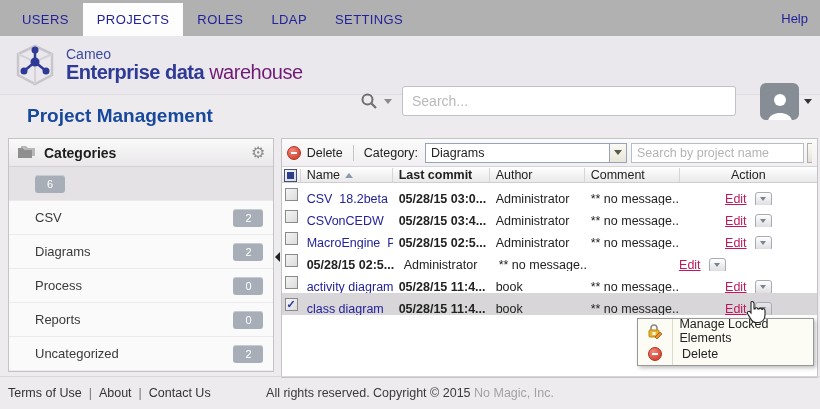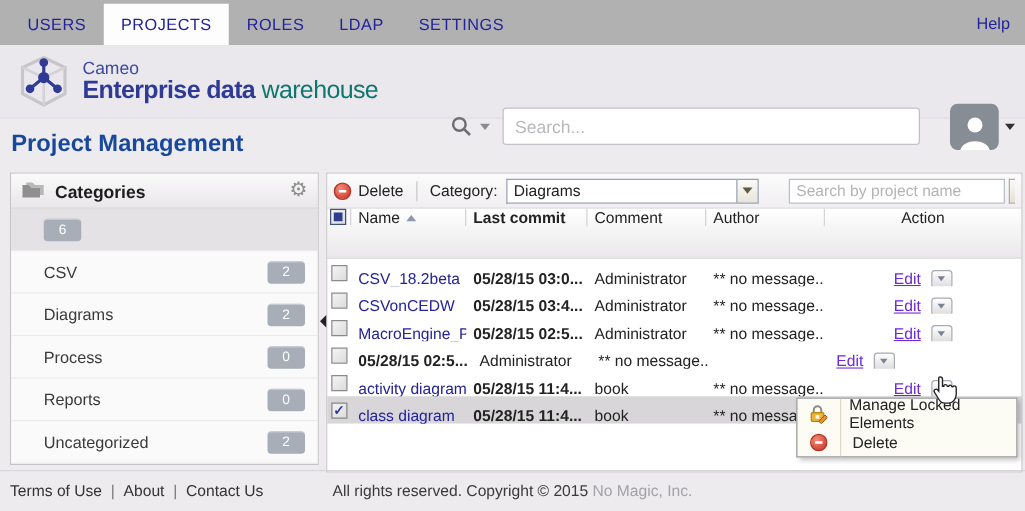--- a/index.html
+++ b/index.html
@@ -35,21 +35,21 @@
     height:59px; background:#eae8ec;
     display:flex; align-items:center; position:relative;
     border-bottom:1px solid #e0dee2;
   }
   .brand { display:flex; align-items:center; margin-left:12px; }
   .brand-logo { width:46px; height:46px; }
   .brand-text { margin-left:8px; line-height:1.05; }
   .brand-line1 { font-size:14px; color:#3b4a9c; }
   .brand-line2 { font-size:20px; letter-spacing:-0.5px; }
   .brand-strong { color:#2e3a96; font-weight:bold; }
-  .brand-light { color:#0f766e; }
+  .brand-light { color:#701a75; }
 
   .hdr-search-zone { position:absolute; left:360px; top:50px; display:flex; align-items:center; }
   .magnifier-icon { width:18px; height:18px; }
   .hdr-search-caret {
     width:0; height:0; margin-left:6px;
     border-left:4px solid transparent; border-right:4px solid transparent;
     border-top:5px solid #8a8a92;
   }
   .hdr-search-input {
     margin-left:10px; width:334px; height:30px;
@@ -66,21 +66,21 @@
     overflow:hidden; cursor:pointer;
   }
   .avatar-caret {
     width:0; height:0; margin-left:5px;
     border-left:4px solid transparent; border-right:4px solid transparent;
     border-top:5px solid #333; cursor:pointer;
   }
 
   
   .title-bar { height:43px; padding:10px 0 0 9px; }
-  .page-title { font-size:19px; font-weight:bold; color:#17489c; }
+  .page-title { font-size:19px; font-weight:bold; color:#17489c;margin-left:18px; }
 
   
   .panels { display:flex; align-items:flex-start; padding:0 2px 0 8px; height:240px; }
 
   .sidebar {
     width:300px; background:#fafafa;
     border:1px solid #c6c3c7;
   }
   .sidebar-header {
     height:28px; background:linear-gradient(#fbfafb,#e9e7e9);
@@ -141,34 +141,34 @@
     width:18px; border:1px solid #98a4b4;
     background:linear-gradient(#fbfaf6,#e8e5da);
     display:flex; align-items:center; justify-content:center;
   }
   .combo-arrow::after {
     content:""; width:0; height:0;
     border-left:4px solid transparent; border-right:4px solid transparent;
     border-top:5px solid #5a5a46;
   }
   .proj-search {
-    margin-left:24px; flex:1; height:20px;
+    margin-left:4px; flex:1; height:20px;
     border:1px solid #b8bec8; padding:0 5px;
     font-size:12.5px; color:#444; font-family:"Liberation Sans", sans-serif;
   }
   .proj-search::placeholder { color:#b4b4b4; }
   .clipped-btn {
     width:5px; height:20px; margin-left:3px;
     border:1px solid #b0aea8; border-right:none;
     background:linear-gradient(#fbfaf6,#e4e1d6);
   }
 
   
-  .tbl-header { display:flex; height:40px; background:linear-gradient(#ffffff,#eae8ea);
-    border-bottom:1px solid #cfcdcf; font-size:12.5px; align-items:flex-start; }
+  .tbl-header { display:flex; height:16px; background:linear-gradient(#ffffff,#eae8ea);
+    border-bottom:1px solid #cfcdcf; font-size:12.5px; align-items:flex-end; }
   .th { display:flex; align-items:center; padding:0 6px; border-right:1px solid #d6d4d6; cursor:pointer; }
   .th:last-child { border-right:none; }
   .tbl-row { display:flex; height:22px; font-size:12.5px; align-items:stretch; background:#fff; cursor:default; }
   .tbl-row.selected { background:#d9d6d9; }
   .td { display:flex; align-items:center; padding:16px 6px; overflow:hidden; white-space:nowrap; }
   .col-check  { width:19px; justify-content:center; padding:0; }
   .col-name   { width:92px; }
   .col-commit { width:97px;font-weight:bold; }
   .col-author { width:95px; }
   .col-comment{ width:95px; }
@@ -183,21 +183,21 @@
   .checkbox.indeterminate { border-color:#44507a; }
   .checkbox.indeterminate::after {
     content:""; width:7px; height:7px; background:#2c3f8e;
   }
   .sort-asc-icon {
     width:0; height:0; margin-left:5px;
     border-left:4px solid transparent; border-right:4px solid transparent;
     border-bottom:5px solid #8a98b0;
   }
   .name-link { color:#23239a; text-decoration:none; cursor:pointer; }
-  .edit-link { color:#6d28d9; text-decoration:underline; cursor:pointer; margin-right:8px; }
+  .edit-link { color:#be185d; text-decoration:underline; cursor:pointer; margin-right:8px; }
   .row-menu-btn {
     width:17px; height:15px; border:1px solid #a8aab4; border-radius:3px;
     background:linear-gradient(#ffffff,#dddbdd);
     display:flex; align-items:center; justify-content:center; cursor:pointer;
   }
   .row-menu-btn::after {
     content:""; width:0; height:0;
     border-left:3px solid transparent; border-right:3px solid transparent;
     border-top:4px solid #7a8294;
   }
@@ -359,25 +359,25 @@
       <div class="th col-check">
         <span class="checkbox indeterminate"></span>
       </div>
       <div class="th col-name">
         <span>Name</span>
         <span class="sort-asc-icon"></span>
       </div>
       <div class="th col-commit">
         <span>Last commit</span>
       </div>
+      <div class="th col-author">
+        <span>Author</span>
+      </div>
       <div class="th col-comment">
         <span>Comment</span>
-      </div>
-      <div class="th col-author">
-        <span>Author</span>
       </div>
       <div class="th col-action">
         <span>Action</span>
       </div>
     </div>
 
     <div class="tbl-row">
       <div class="td col-check">
           <span class="checkbox"></span>
         </div>

